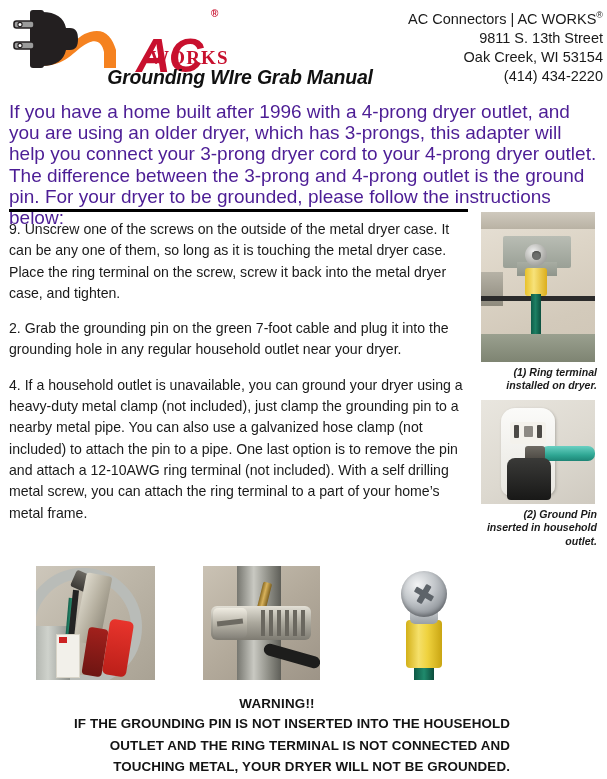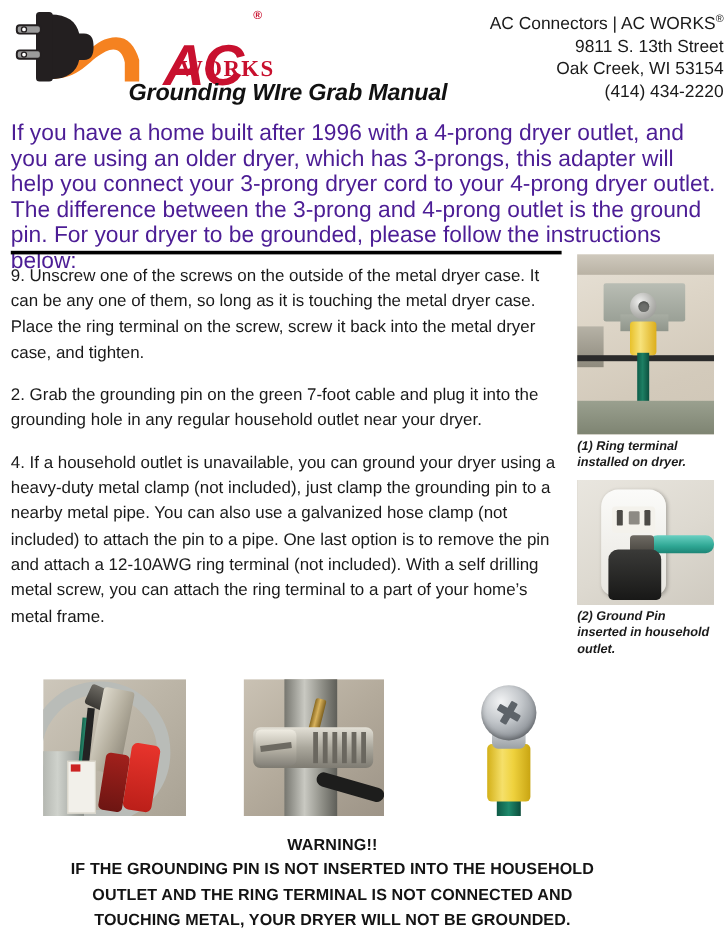--- a/index.html
+++ b/index.html
@@ -121,20 +121,21 @@
     line-height: 21.3px;
     color: #1a1a1a;
     margin: 0 0 14px 0;
   }
 
   
   #right-column {
     position: absolute;
     left: 481px; top: 212px;
     width: 116px;
+    text-align: right;
   }
   .photo-frame {
     position: relative;
     overflow: hidden;
     background: #cfcabf;
   }
   .photo-caption {
     font-size: 10.6px;
     line-height: 13.4px;
     font-style: italic;
@@ -413,21 +414,21 @@
     line-height: 19px;
   }
   #warning-body {
     font-size: 13.4px;
     font-weight: bold;
     letter-spacing: 0.1px;
     color: #141414;
     line-height: 21.5px;
     padding: 0 44px;
   }
-  #warning-body .wline { display: block; white-space: nowrap; }
+  #warning-body .wline { display: block; white-space: nowrap; text-align: right; }
 </style>
 </head>
 <body>
 
 <div id="header">
 
   <div id="logo-block">
     <svg id="logo-plug-svg" width="120" height="66" viewBox="0 0 120 66">
       <path d="M28 48 C58 48, 62 30, 78 26 C92 22, 100 30, 104 44 L104 62 L92 62 L92 46 C90 36, 84 33, 76 37 C60 45, 56 60, 28 60 Z" fill="#f58220"></path>
       <path d="M30 6 C44 6, 52 12, 54 22 L58 22 C64 22, 66 26, 66 33 C66 40, 64 44, 58 44 L54 44 C52 54, 44 60, 30 60 Z" fill="#231f20"></path>

